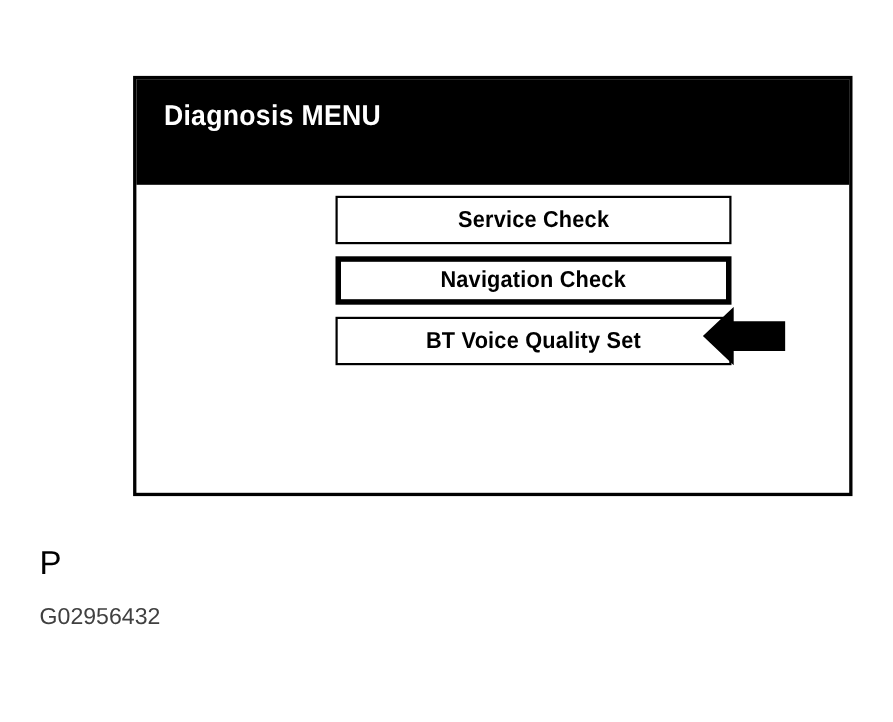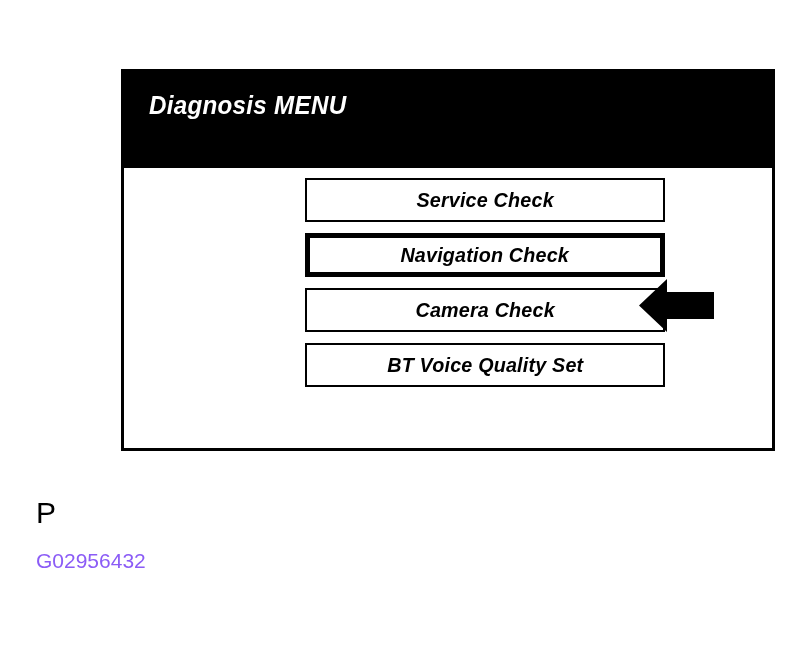--- a/index.html
+++ b/index.html
@@ -19,21 +19,20 @@
   
   #device-panel {
     position: absolute;
     left: 121px;
     top: 69px;
     width: 654px;
     height: 382px;
     box-sizing: border-box;
     background: #ffffff;
     border: 3px solid #000000;
-    font-style: italic;
   }
 
   
   #title-bar {
     position: absolute;
     left: 0;
     top: 0;
     width: 100%;
     height: 96px;
     background: #000000;
@@ -113,21 +112,21 @@
     font-weight: normal;
     line-height: 1;
     color: #000000;
     font-family: "Liberation Sans", sans-serif;
   }
   #caption-code {
     margin-top: 22px;
     font-size: 21px;
     font-weight: normal;
     line-height: 1;
-    color: #8b5cf6;
+    color: #404040;
     font-family: "Liberation Sans", sans-serif;
   }
 </style>
 </head>
 <body>
 
 <div id="device-panel">
 
   <div id="title-bar">
     <div id="title-text">Diagnosis MENU</div>
@@ -137,23 +136,20 @@
 
     <div class="menu-button">
       <span class="label">Service Check</span>
     </div>
 
 
     <div class="menu-button selected">
       <span class="label">Navigation Check</span>
     </div>
 
-    <div class="menu-button">
-      <span class="label">Camera Check</span>
-    </div>
 
     <div class="menu-button">
       <span class="label">BT Voice Quality Set</span>
     </div>
 
   </div>
 </div>
 
 <div id="pointer-arrow">
   <svg viewBox="0 0 75 53" xmlns="http://www.w3.org/2000/svg" aria-hidden="true">

